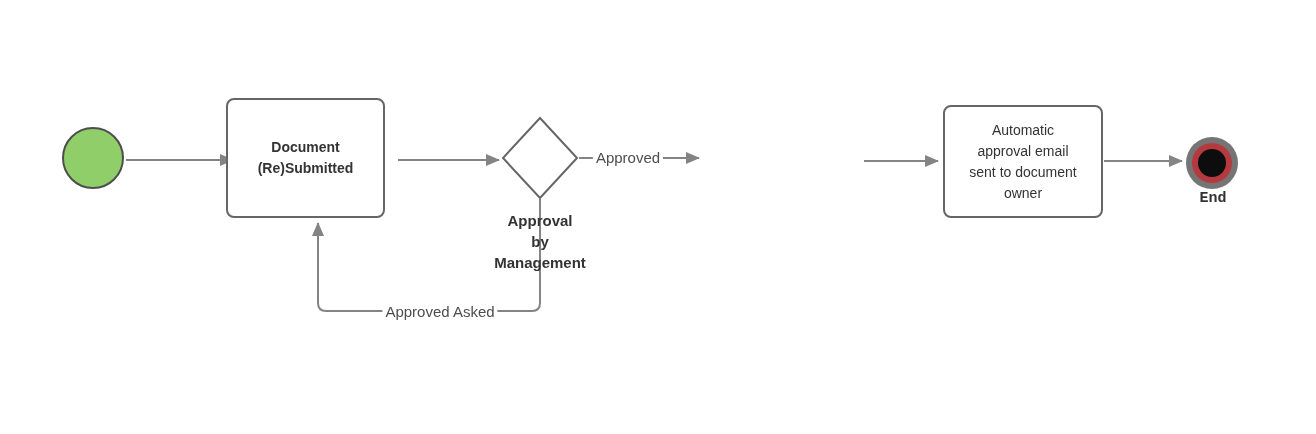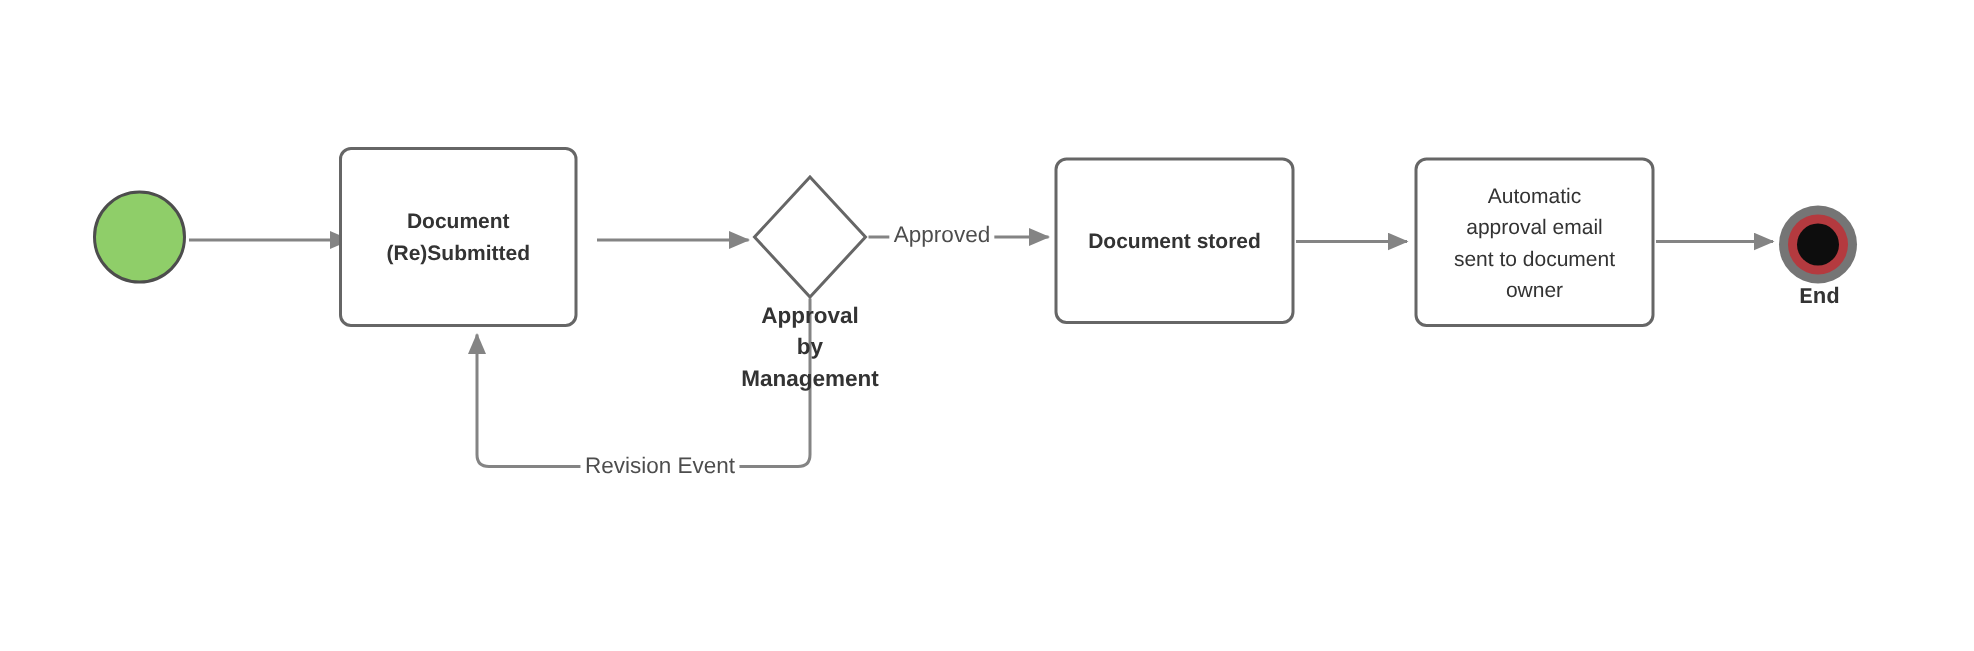--- a/index.html
+++ b/index.html
@@ -108,21 +108,21 @@
     width: 28px; height: 28px;
     border-radius: 50%;
     background: var(--end-center);
   }
   
   .box-resubmitted { left: 226px; top: 98px;  width: 159px; height: 120px; }
   .box-stored      { left: 703px; top: 105px; width: 160px; height: 111px; }
   .box-email       { left: 943px; top: 105px; width: 160px; height: 113px; }
   
   .label-start    { left: 43px;  top: 187px; width: 100px; }
-  .label-decision { left: 470px; top: 200px; width: 140px; }
+  .label-decision { left: 470px; top: 210px; width: 140px; }
   .label-end      { left: 1173px; top: 188px; width: 80px; font-family: Liberation Mono, monospace; }
   .lbl-approved { left: 628px; top: 157px; }
   .lbl-revision { left: 440px; top: 311px; }
 </style>
 </head>
 <body>
 
 <div class="canvas">
 
   <svg class="connectors" viewBox="0 0 1316 434" xmlns="http://www.w3.org/2000/svg">
@@ -146,34 +146,31 @@
 (Re)Submitted</div>
   </div>
 
   <svg class="node gateway" viewBox="0 0 80 86" xmlns="http://www.w3.org/2000/svg">
     <polygon points="40,3 77,43 40,83 3,43"></polygon>
   </svg>
   <div class="shape-label label-decision">Approval
 by
 Management</div>
 
-  <div class="node task box-stored">
-    <div class="node-text bold">Document stored</div>
-  </div>
 
   <div class="node task box-email">
     <div class="node-text">Automatic
 approval email
 sent to document
 owner</div>
   </div>
 
   <div class="node end-outer">
     <div class="end-red">
       <div class="end-black"></div>
     </div>
   </div>
   <div class="shape-label label-end">End</div>
 
   <div class="edge-label lbl-approved">Approved</div>
-  <div class="edge-label lbl-revision">Revision Event</div>
+  <div class="edge-label lbl-revision">Approved Asked</div>
 
 </div>
 
 </body></html>

